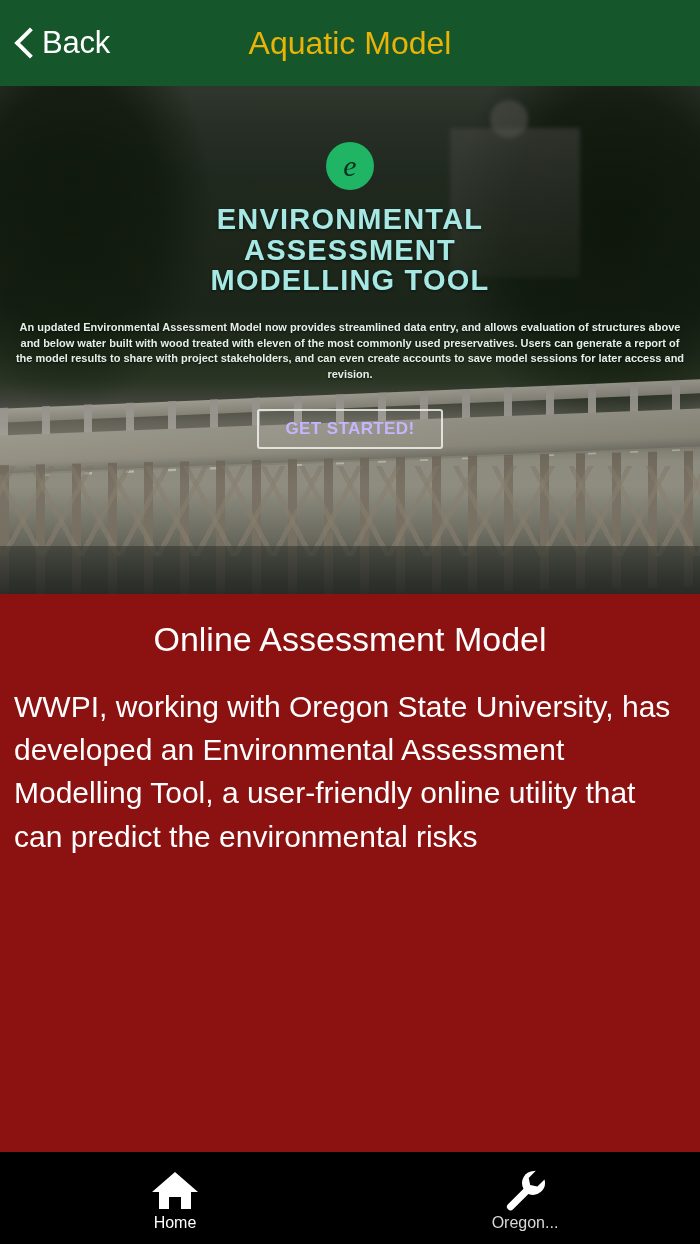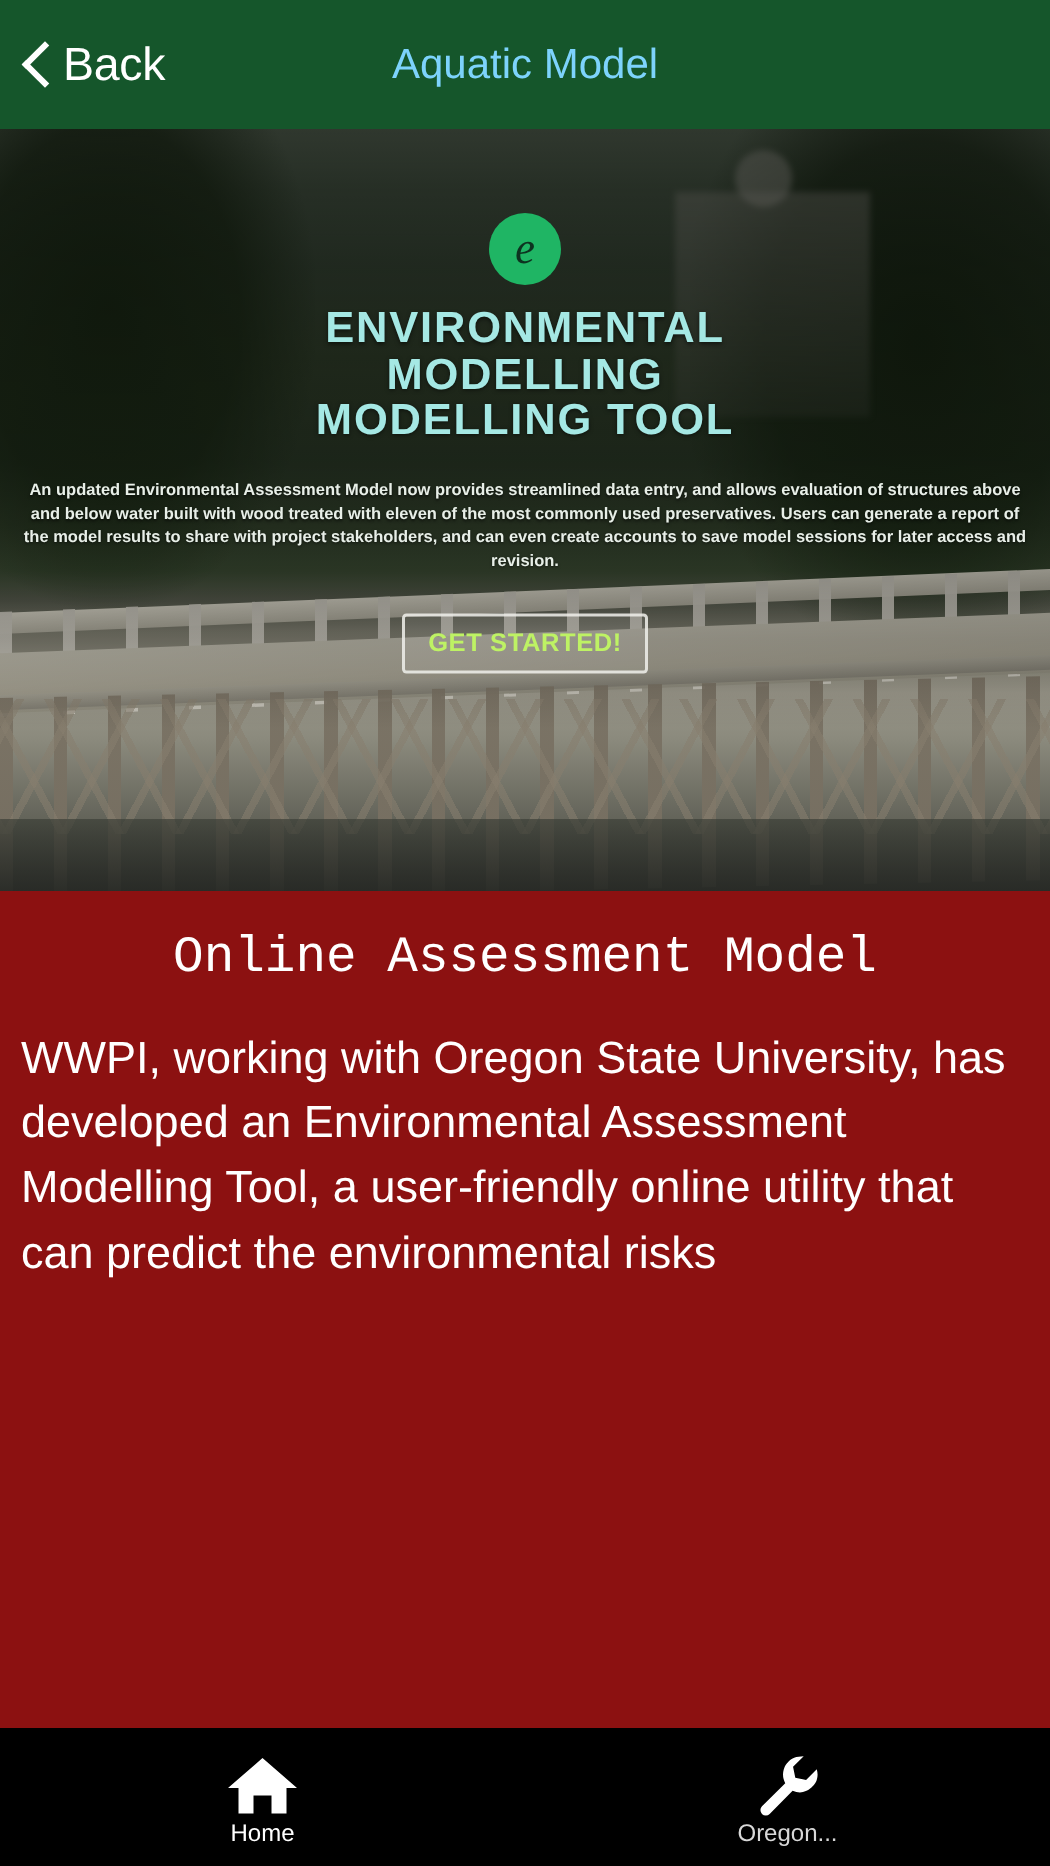--- a/index.html
+++ b/index.html
@@ -56,22 +56,22 @@
   .back-label {
     color: #ffffff;
     font-size: 31px;
     font-weight: 400;
     letter-spacing: -0.2px;
   }
   .nav-title {
     position: absolute;
     left: 0; right: 0;
     text-align: center;
-    color: #7dd3fc;
-    font-size: 28px;
+    color: #eab308;
+    font-size: 32px;
     font-weight: 400;
   }
 
   
   .hero {
     position: relative;
     height: 508px;
     flex: 0 0 508px;
     overflow: hidden;
     background: #2a3a28;
@@ -237,25 +237,25 @@
     padding: 0 6px;
     color: #e8efe8;
     font-size: 11px;
     line-height: 1.42;
     text-align: center;
     font-weight: 600;
     text-shadow: 0 1px 2px rgba(0,0,0,0.6);
   }
   .get-started {
     margin: 26px auto 0;
-    width: 164px;
+    width: 186px;
     height: 40px;
     border: 2px solid rgba(240,240,235,0.85);
     border-radius: 3px;
-    color: #bef264;
+    color: #c4b5fd;
     font-size: 17px;
     font-weight: bold;
     letter-spacing: 0.4px;
     display: flex;
     align-items: center;
     justify-content: center;
     background: rgba(255,255,255,0.06);
     cursor: pointer;
   }
 
@@ -266,21 +266,20 @@
     padding: 26px 14px 0;
     overflow: hidden;
     position: relative;
   }
   .article-title {
     color: #ffffff;
     font-size: 34px;
     text-align: center;
     font-weight: 400;
     margin-bottom: 26px;
-    font-family: Liberation Mono, monospace;
   }
   .para {
     color: #ffffff;
     font-size: 30px;
     line-height: 1.44;
     margin-bottom: 28px;
   }
 
   
   .tabbar {
@@ -329,21 +328,21 @@
         <div class="piers-x"></div>
         <div class="water"></div>
       </div>
       <div class="hero-dark"></div>
     </div>
 
     <div class="hero-content">
       <div class="logo-circle">e</div>
       <div class="hero-title">
         <div>ENVIRONMENTAL</div>
-        <div>MODELLING</div>
+        <div>ASSESSMENT</div>
         <div>MODELLING TOOL</div>
       </div>
       <div class="hero-desc">An updated Environmental Assessment Model now provides streamlined data entry, and allows evaluation of structures above and below water built with wood treated with eleven of the most commonly used preservatives. Users can generate a report of the model results to share with project stakeholders, and can even create accounts to save model sessions for later access and revision.</div>
       <div class="get-started">GET STARTED!</div>
     </div>
   </div>
 
   <div class="body-panel">
     <div class="article-title">Online Assessment Model</div>
     <div class="para">WWPI, working with Oregon State University, has developed an Environmental Assessment Modelling Tool, a user-friendly online utility that can predict the environmental risks</div>

